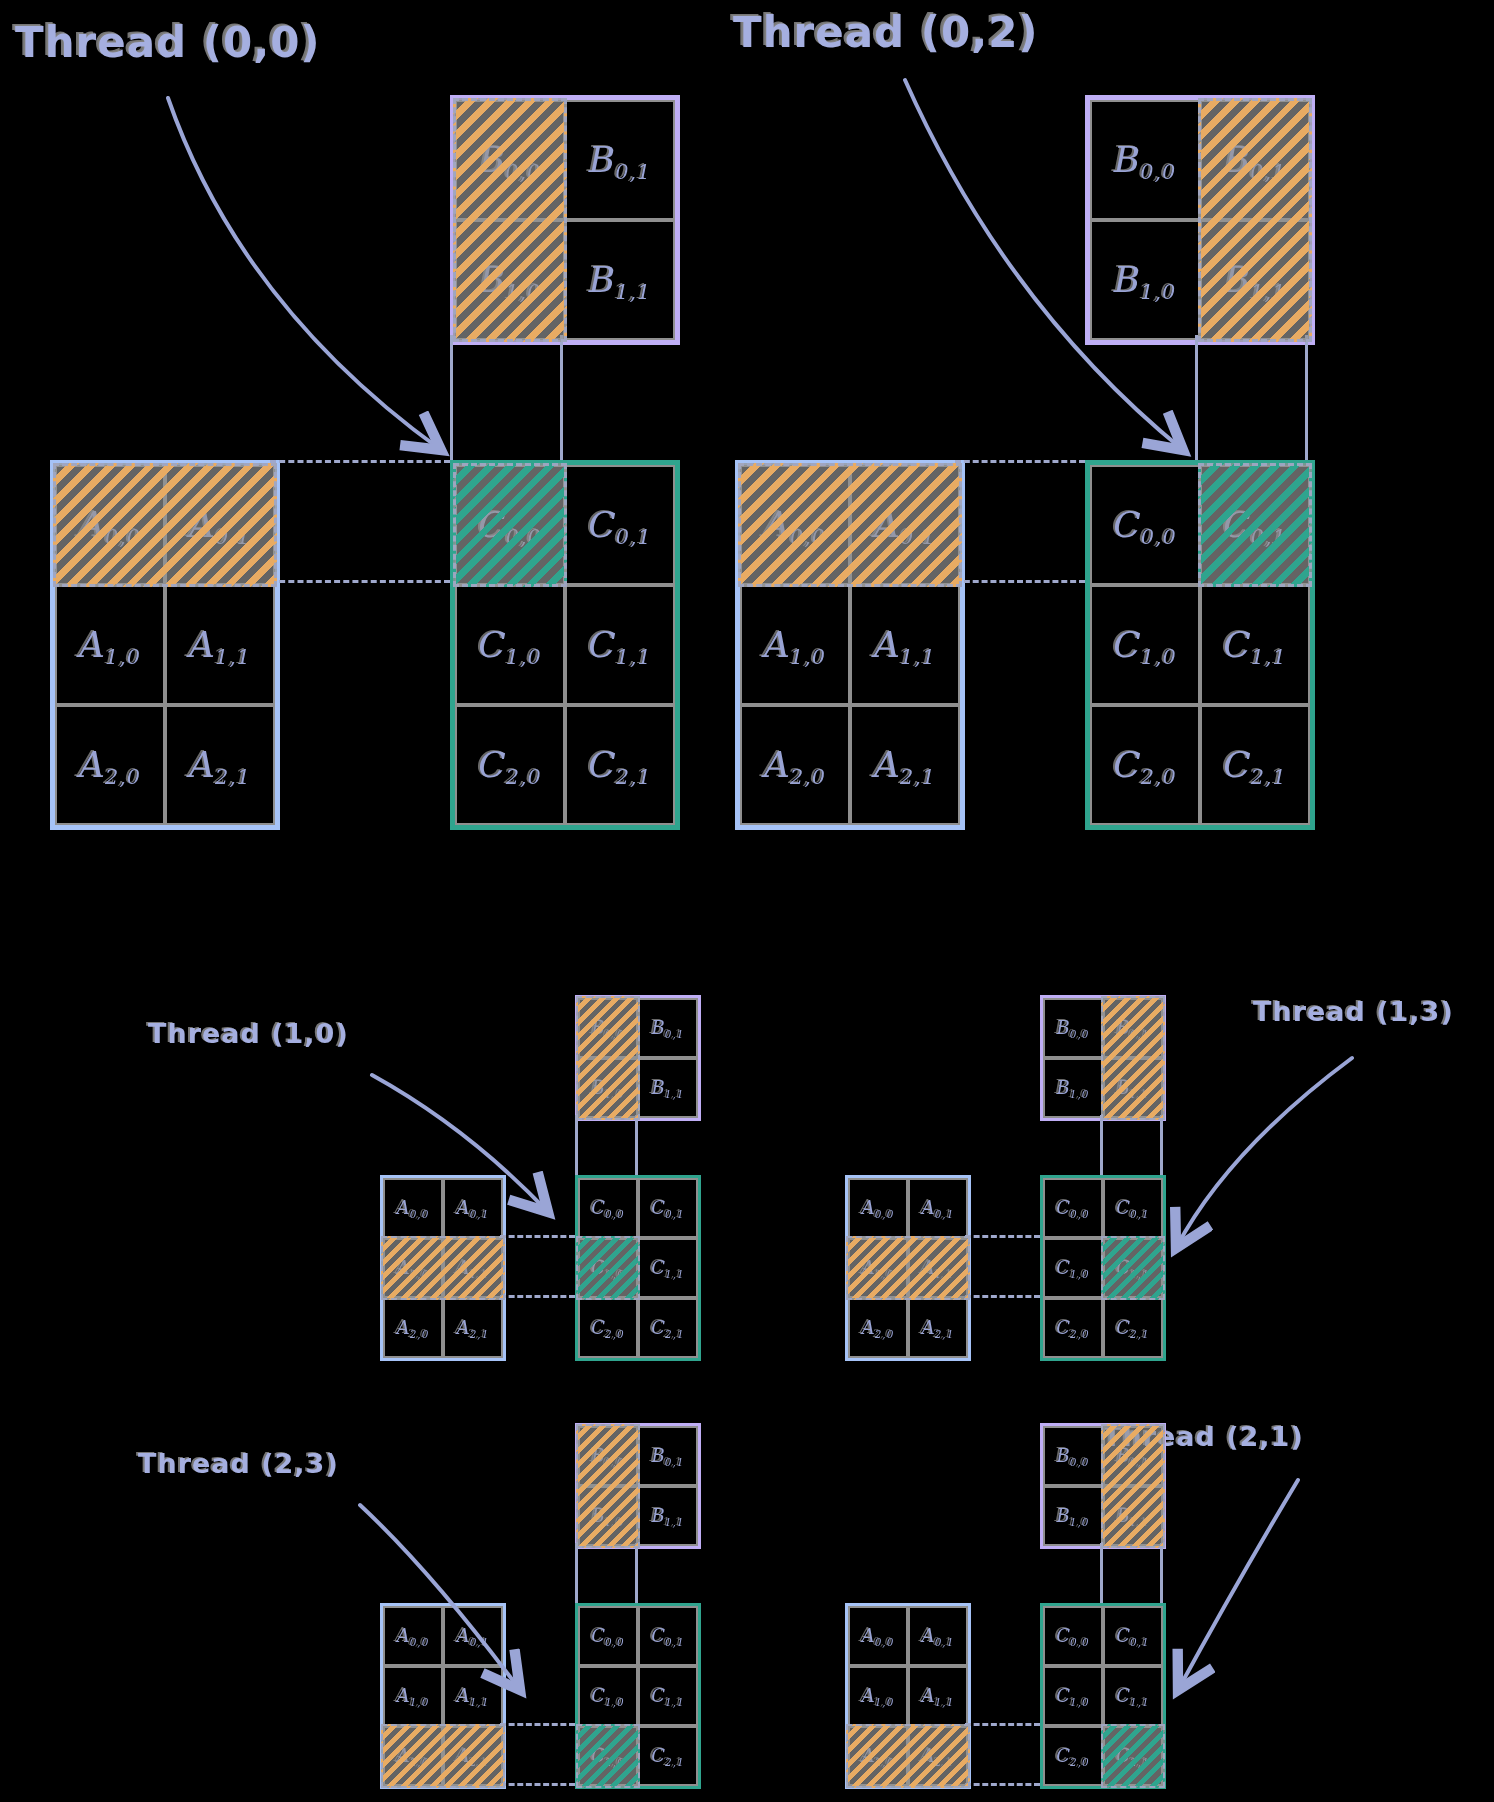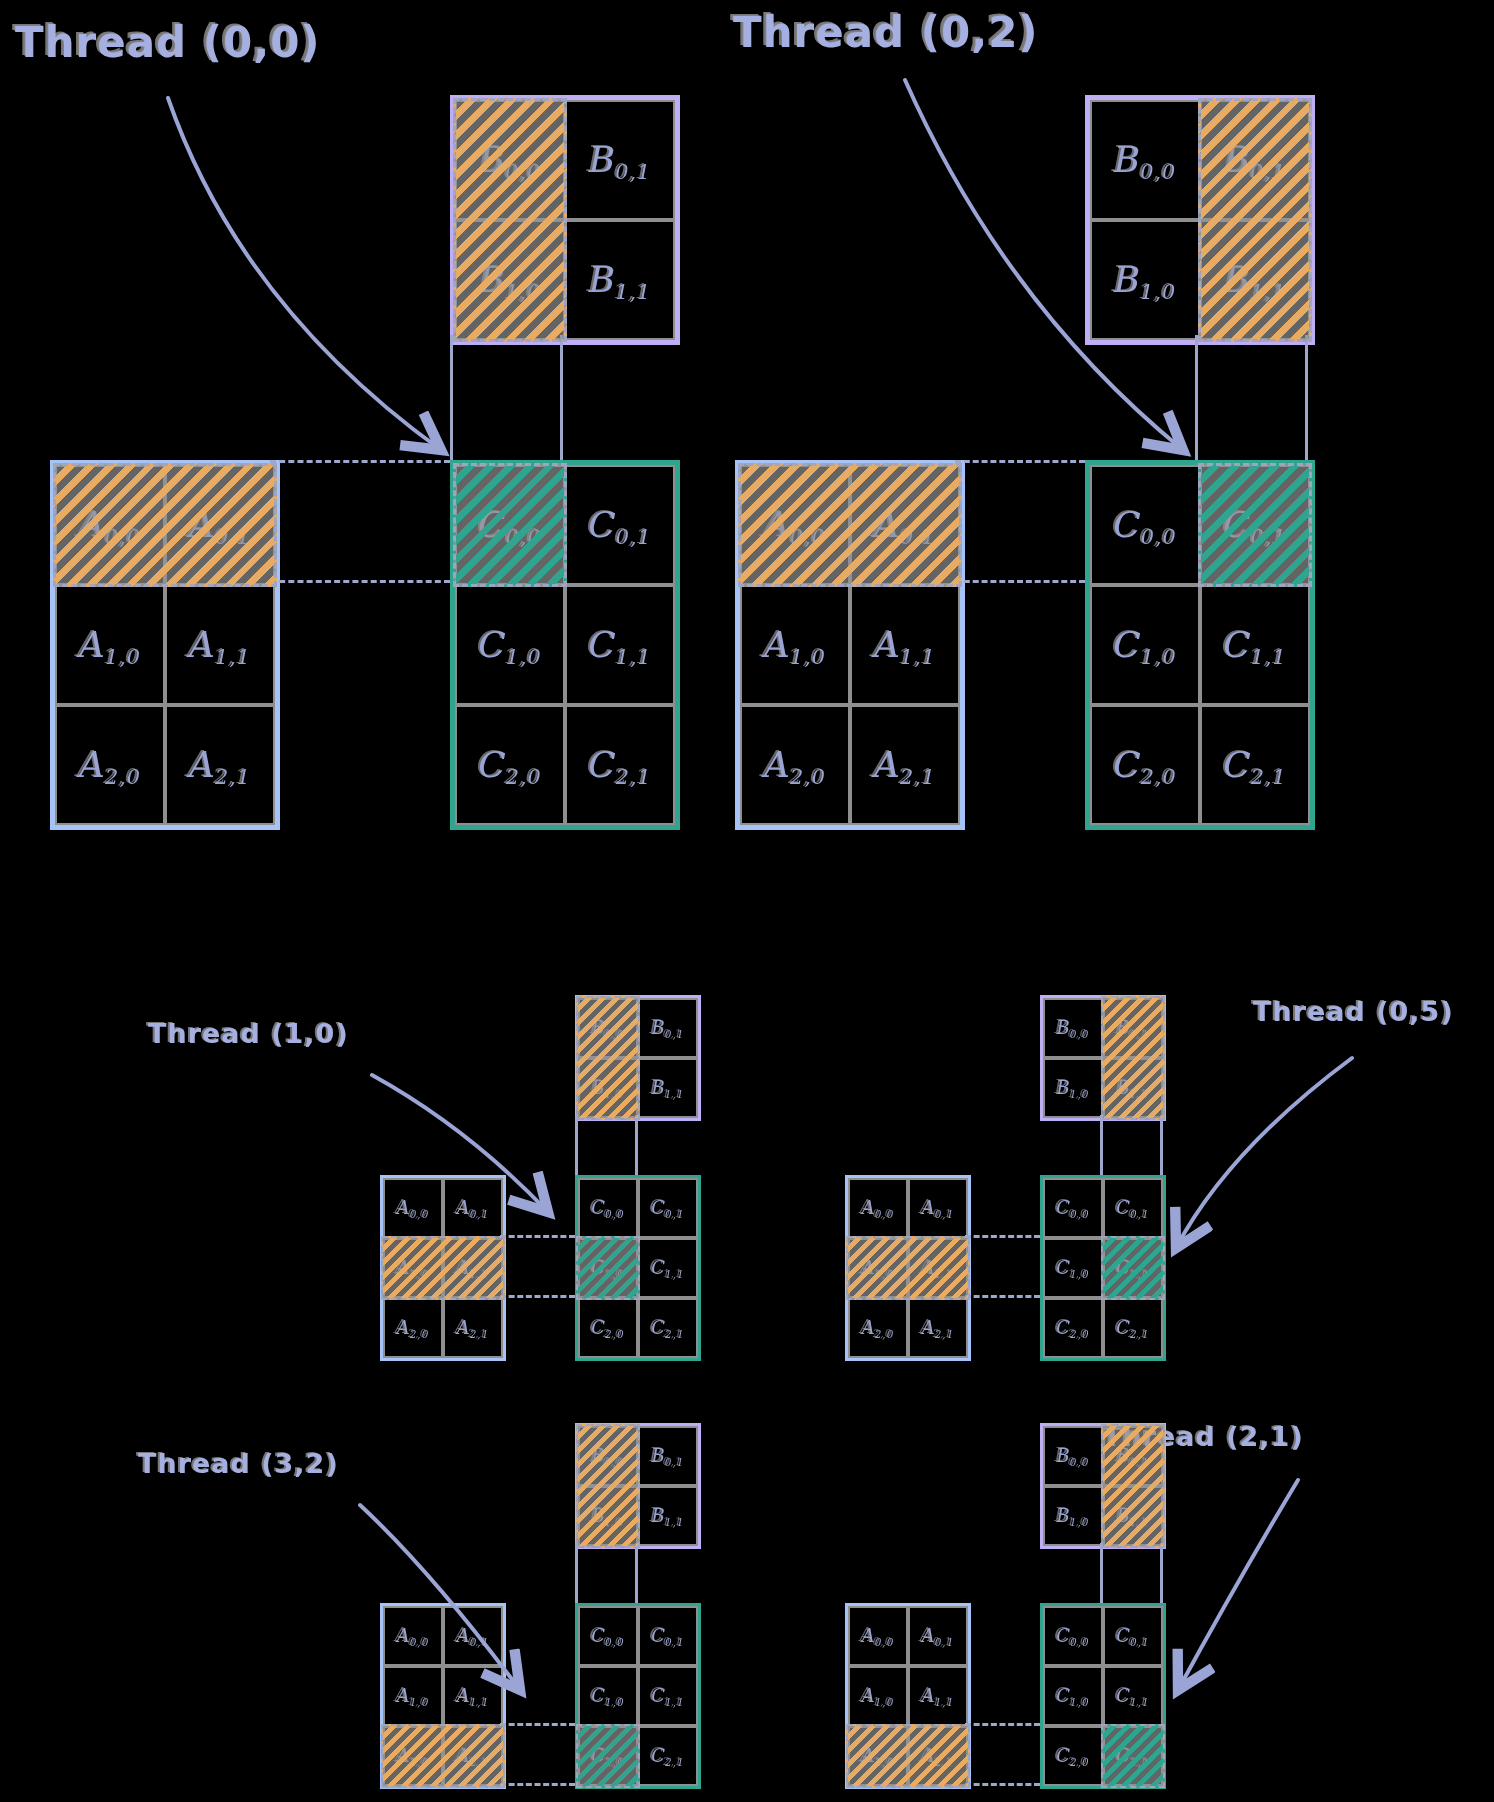--- a/index.html
+++ b/index.html
@@ -256,21 +256,21 @@
           <span class="cell-label"><span class="base">C</span><span class="sub">2,1</span></span>
         </div>
         <div class="hatch green" style="left: -2px; top: 58px; width: 64px; height: 64px;"></div>
       </div>
       <div class="vline" style="left: 575px; top: 1115px; height: 60px;"></div>
       <div class="vline" style="left: 635px; top: 1115px; height: 60px;"></div>
       <div class="hline" style="left: 500px; top: 1235px; width: 75px;"></div>
       <div class="hline" style="left: 500px; top: 1295px; width: 75px;"></div>
     </div>
     <div class="panel" style="position: absolute; left: 0px; top: 0px;">
-      <div class="thread-label sm" style="left: 1253px; top: 996px;">Thread (0,5)</div>
+      <div class="thread-label sm" style="left: 1253px; top: 996px;">Thread (1,3)</div>
       <div class="matrix m-b sm smm" style="left: 1040px; top: 995px; width: 120px; height: 120px;">
         <div class="cell" style="left: 0px; top: 0px; width: 60px; height: 60px;">
           <span class="cell-label"><span class="base">B</span><span class="sub">0,0</span></span>
         </div>
         <div class="cell" style="left: 60px; top: 0px; width: 60px; height: 60px;">
           <span class="cell-label"><span class="base">B</span><span class="sub">0,1</span></span>
         </div>
         <div class="cell" style="left: 0px; top: 60px; width: 60px; height: 60px;">
           <span class="cell-label"><span class="base">B</span><span class="sub">1,0</span></span>
         </div>
@@ -320,21 +320,21 @@
           <span class="cell-label"><span class="base">C</span><span class="sub">2,1</span></span>
         </div>
         <div class="hatch green" style="left: 58px; top: 58px; width: 64px; height: 64px;"></div>
       </div>
       <div class="vline" style="left: 1100px; top: 1115px; height: 60px;"></div>
       <div class="vline" style="left: 1160px; top: 1115px; height: 60px;"></div>
       <div class="hline" style="left: 965px; top: 1235px; width: 75px;"></div>
       <div class="hline" style="left: 965px; top: 1295px; width: 75px;"></div>
     </div>
     <div class="panel" style="position: absolute; left: 0px; top: 0px;">
-      <div class="thread-label sm" style="left: 138px; top: 1448px;">Thread (3,2)</div>
+      <div class="thread-label sm" style="left: 138px; top: 1448px;">Thread (2,3)</div>
       <div class="matrix m-b sm smm" style="left: 575px; top: 1423px; width: 120px; height: 120px;">
         <div class="cell" style="left: 0px; top: 0px; width: 60px; height: 60px;">
           <span class="cell-label"><span class="base">B</span><span class="sub">0,0</span></span>
         </div>
         <div class="cell" style="left: 60px; top: 0px; width: 60px; height: 60px;">
           <span class="cell-label"><span class="base">B</span><span class="sub">0,1</span></span>
         </div>
         <div class="cell" style="left: 0px; top: 60px; width: 60px; height: 60px;">
           <span class="cell-label"><span class="base">B</span><span class="sub">1,0</span></span>
         </div>

